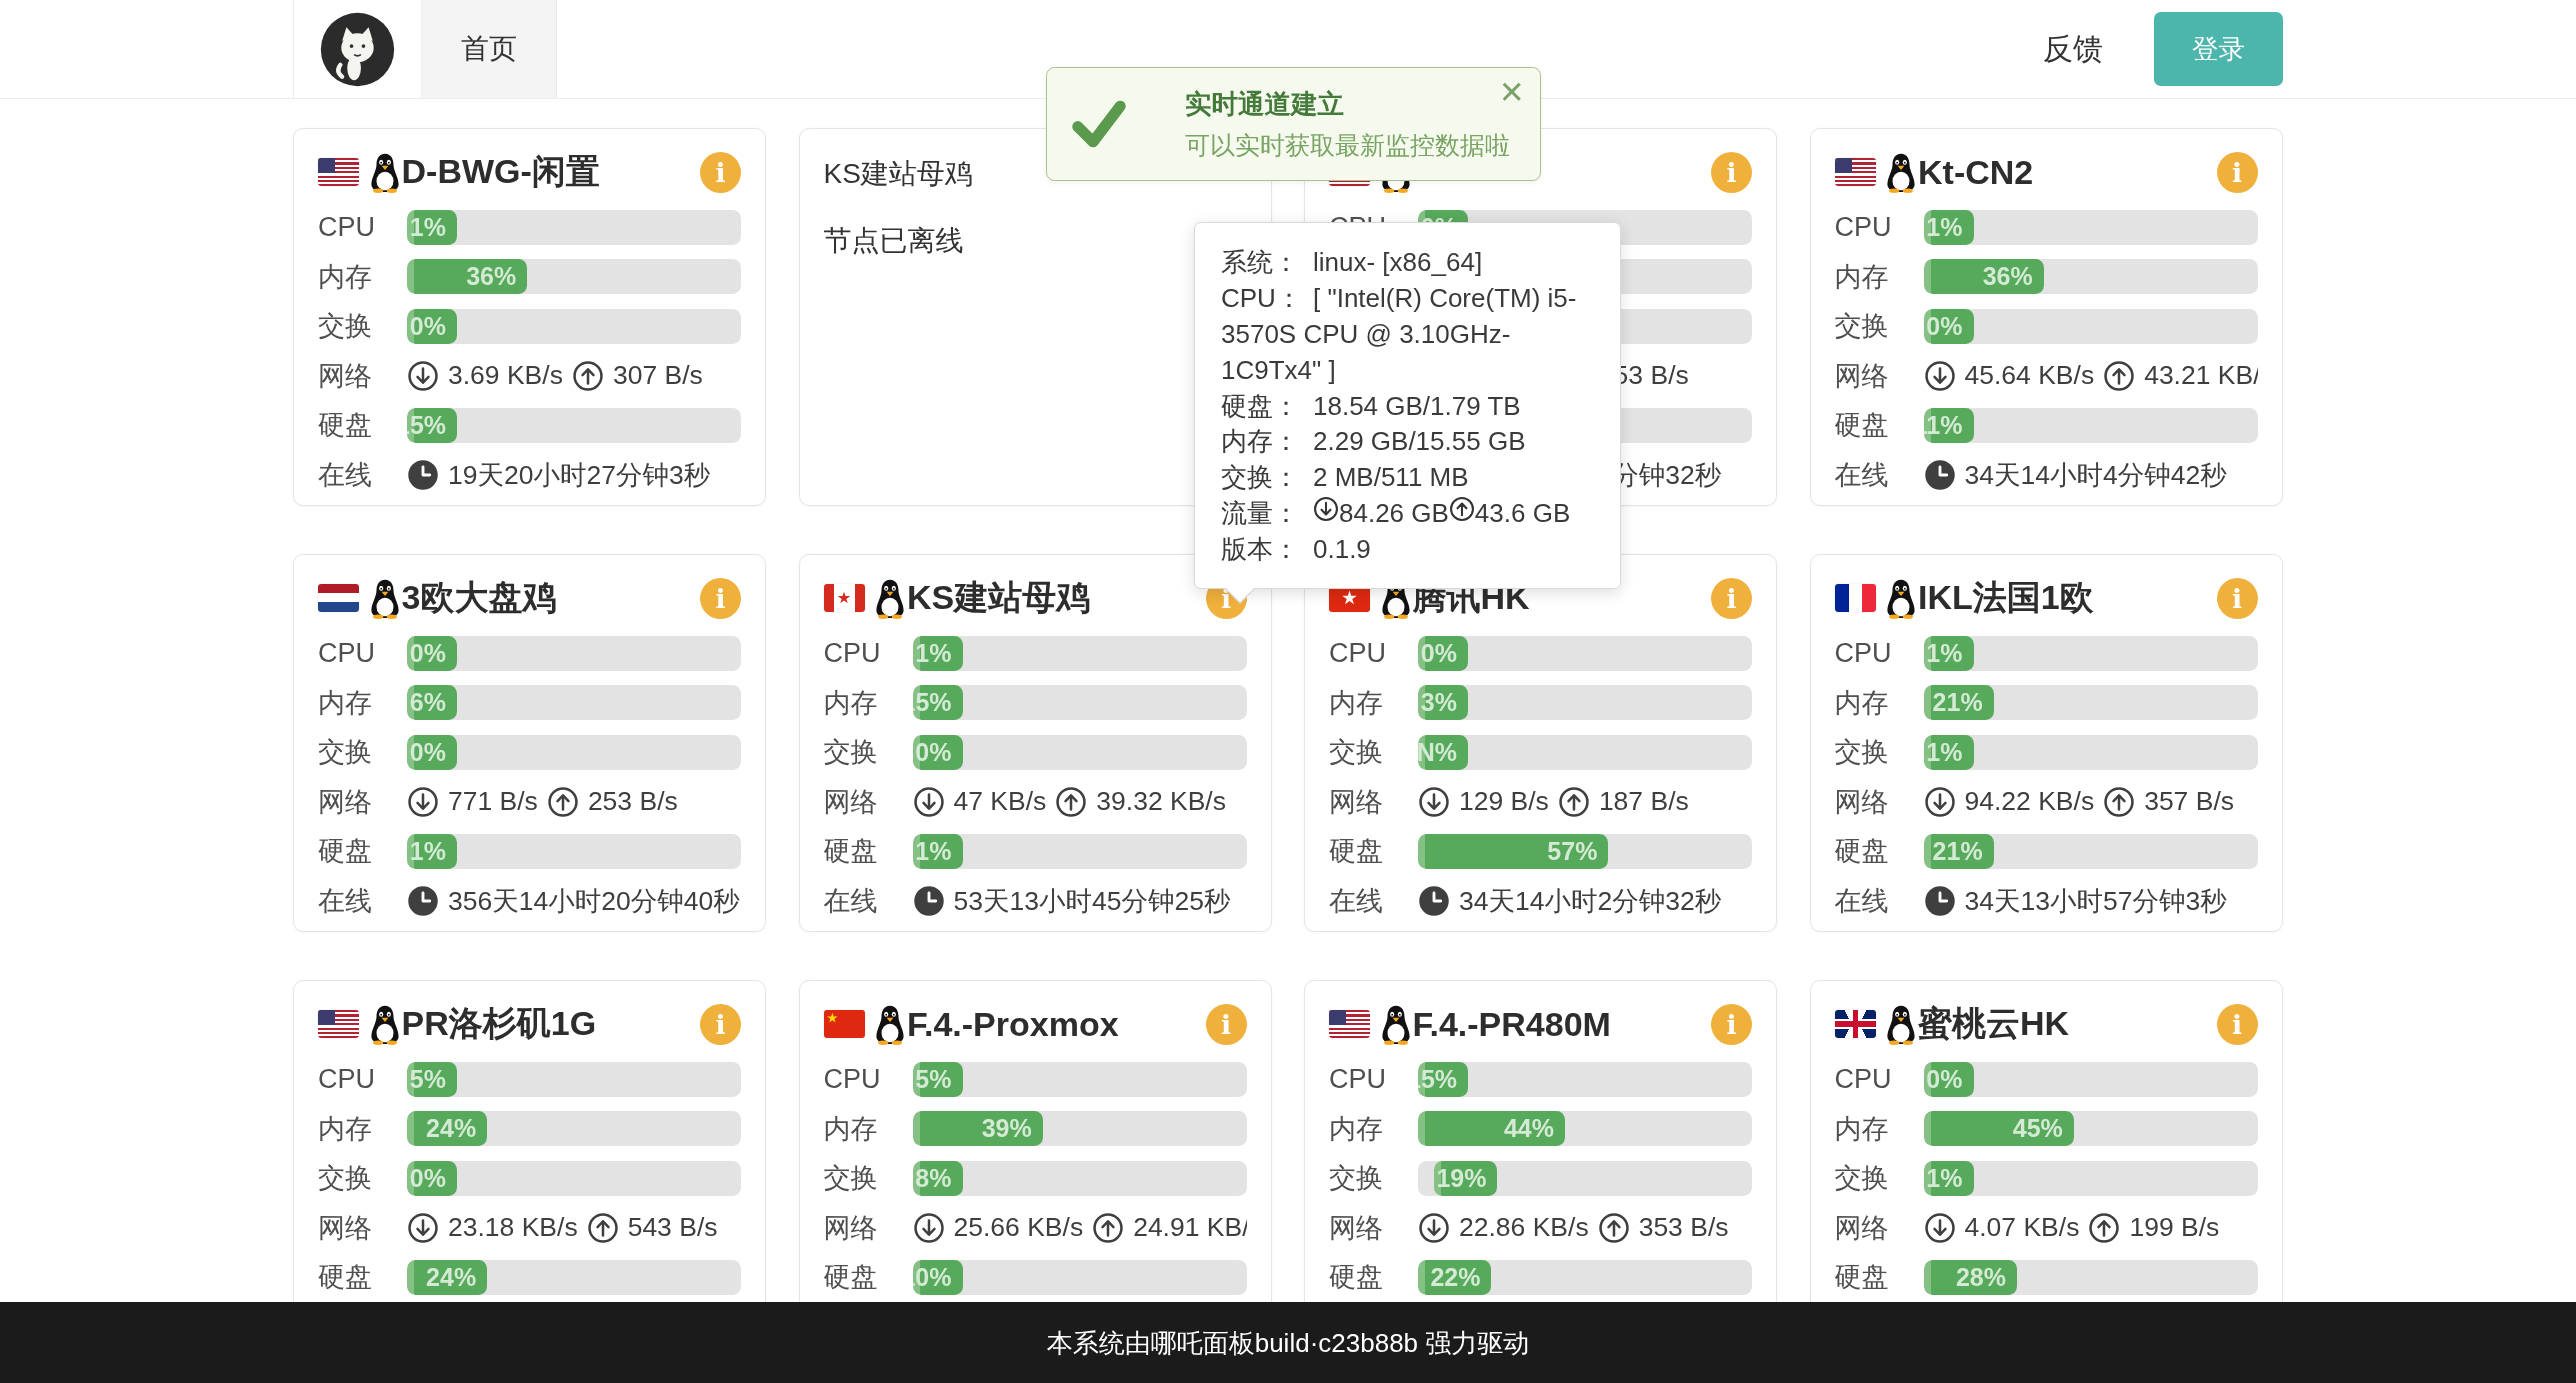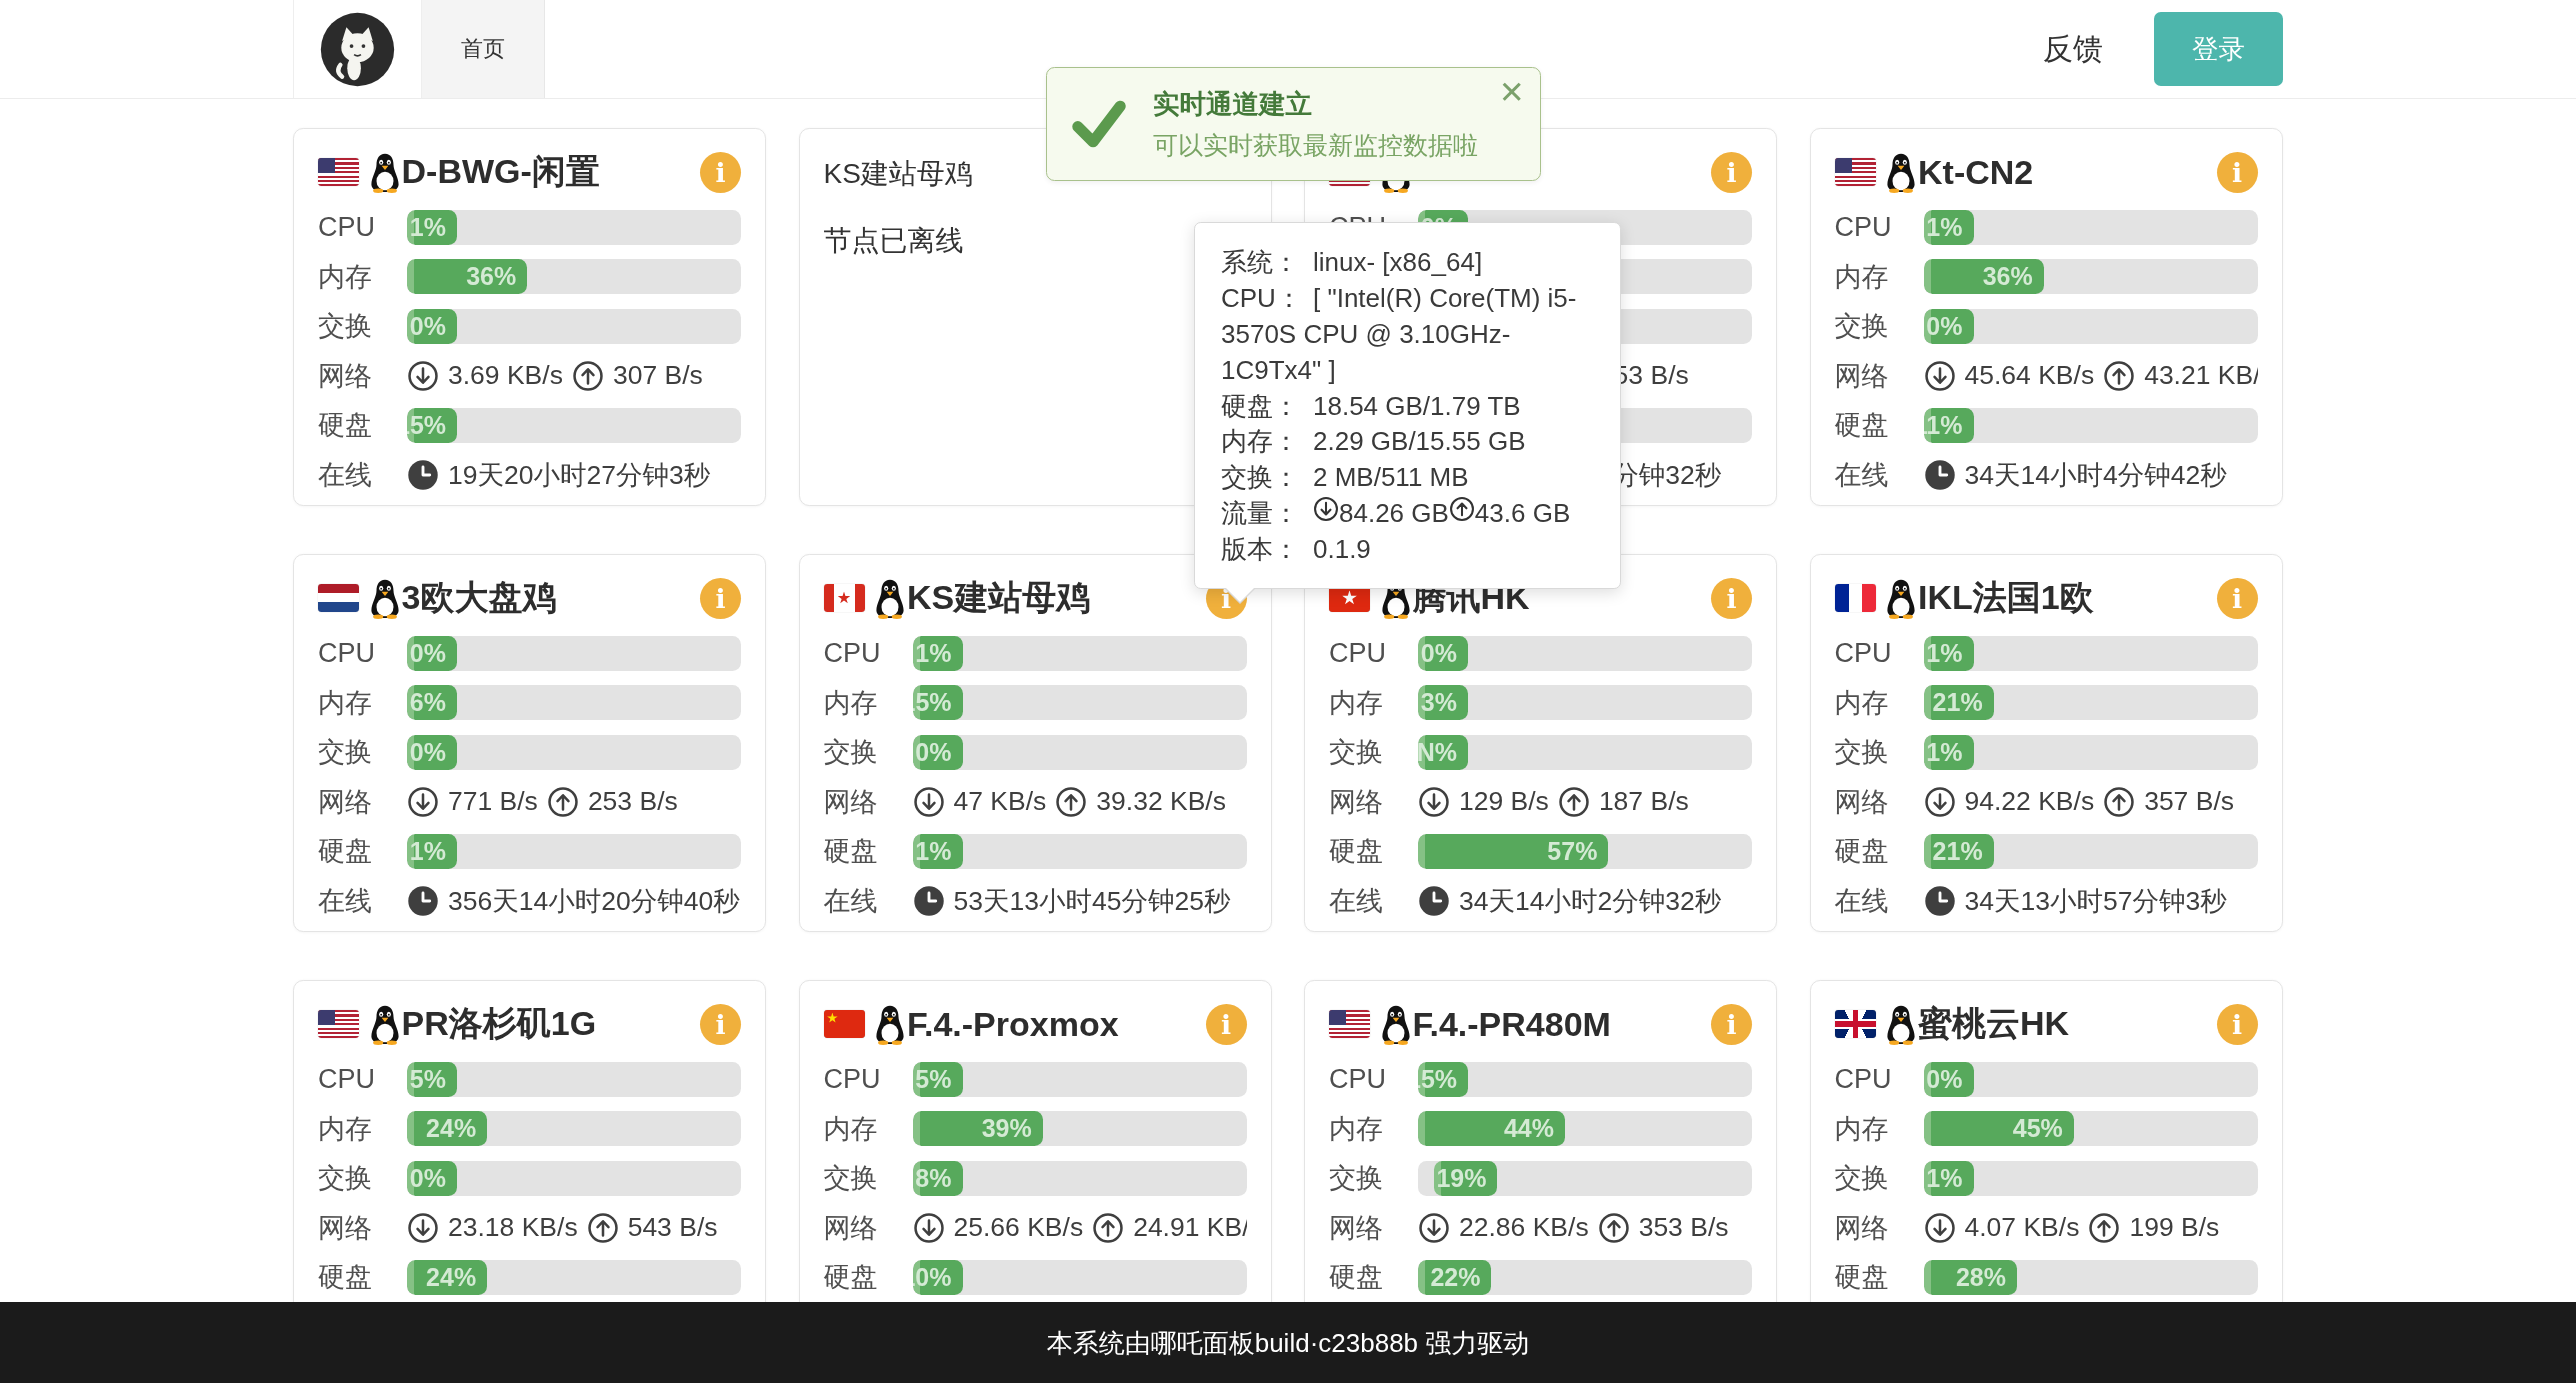--- a/index.html
+++ b/index.html
@@ -4,21 +4,21 @@
 <style>
   * { margin:0; padding:0; box-sizing:border-box; }
   html,body { background:#fff; }
   body { font-family:"Liberation Sans","DejaVu Sans",sans-serif; }
   .page { position:relative; width:2576px; height:1384px; background:#fff; overflow:hidden; }
 
   
   .navbar { height:99px; background:#fff; border-bottom:1.7px solid #ececec; }
   .nav-inner { width:1990px; height:100%; margin:0 auto; display:flex; align-items:center; }
   .brand { height:100%; display:flex; align-items:center; padding:0 26px; border-left:0.9px solid #eee; border-right:0.9px solid #eee; cursor:pointer; }
-  .tab-home { height:100%; display:flex; align-items:center; padding:0 39px; background:#f4f4f4; border-right:0.9px solid #e7e7e7; font-size:22px; color:#333; cursor:pointer; }
+  .tab-home { height:100%; display:flex; align-items:center; padding:0 39px; background:#f4f4f4; border-right:0.9px solid #e7e7e7; font-size:28px; color:#333; cursor:pointer; }
   .nav-spacer { flex:1; }
   .feedback-link { font-size:30px; color:#333; margin-right:51px; cursor:pointer; }
   .login-btn { background:#4db6ac; color:#fff; font-size:26.5px; padding:19px 38px; border:none; border-radius:6.8px; cursor:pointer; }
 
   
   .grid { width:1990px; margin:29px auto 0; display:grid; grid-template-columns:repeat(4,1fr); gap:48px 32px; }
   .card { position:relative; width:473px; height:378px; background:#fff; border:0.9px solid #e4e4e4; border-radius:10.2px; padding:19px 24px; box-shadow:0 0.9px 2.6px rgba(0,0,0,.04); }
   .card-head { display:flex; align-items:center; margin-bottom:13.7px; height:48px; }
   .flag { position:relative; width:41px; height:28px; border-radius:3.4px; margin-right:8.5px; overflow:hidden; flex:none; box-shadow:0 0 0.9px rgba(0,0,0,.4); }
   .flag-us { background:repeating-linear-gradient(180deg,#b22234 0 2.2px,#fff 2.2px 4.4px); }
@@ -50,21 +50,21 @@
   .metric-label { width:89px; flex:none; font-size:27px; color:#4f4f4f; }
   .bar { flex:1; height:35px; background:#e3e3e3; border-radius:8.5px; position:relative; overflow:hidden; }
   .bar-fill { position:absolute; left:0; top:0; bottom:0; min-width:50px; border-radius:8.5px; overflow:hidden;
       background:linear-gradient(90deg,#85c185 0 6.8px,#57a95c 6.8px); display:flex; align-items:center; justify-content:flex-end; }
   .bar-pct { font-size:25px; font-weight:bold; color:#d4ead4; padding:0 11px; white-space:nowrap; }
   .inline-stat { flex:1; display:flex; align-items:center; gap:9px; font-size:26.5px; color:#3e3e3e; white-space:nowrap; overflow:hidden; }
   .offline-name { font-size:28px; color:#333; margin:6.8px 0 29px; }
   .offline-status { font-size:28px; color:#333; }
 
   
-  .toast { position:absolute; left:1046px; top:67px; width:495px; height:114px; background:#f6faee; border:1.7px solid #a9c18c; border-radius:8.5px; z-index:50; display:flex; align-items:center; padding:0 24px; box-shadow:0 1.7px 5.1px rgba(0,0,0,.06); }
+  .toast { position:absolute; left:1046px; top:67px; width:495px; height:114px; background:#f6faee; border:1.7px solid #a9c18c; border-radius:8.5px; z-index:50; display:flex; align-items:center; padding:0 24px; box-shadow:0 1.7px 5.1px rgba(0,0,0,.06);gap:32px; }
   .toast-check { flex:none; margin-right:26px; }
   .toast-title { font-size:26.5px; font-weight:bold; color:#447a3a; margin-bottom:6.8px; }
   .toast-msg { font-size:25px; color:#79a464; }
   .toast-close { position:absolute; top:8.5px; right:15.4px; font-size:31px; font-weight:bold; color:#7ba16b; cursor:pointer; line-height:1; }
 
   
   .tooltip { position:absolute; left:1194px; top:222px; width:427px; background:#fff; border:0.9px solid #d9d9d9; border-radius:6.8px; padding:22px 26px 20.5px; z-index:40; box-shadow:0 3.4px 15.4px rgba(0,0,0,.13); font-size:26px; color:#3a3a3a; line-height:1.38; }
   .tooltip::before { content:""; position:absolute; left:29px; bottom:-16px; border-left:16px solid transparent; border-right:16px solid transparent; border-top:16px solid #d9d9d9; }
   .tooltip::after  { content:""; position:absolute; left:31px; bottom:-13.7px; border-left:14.5px solid transparent; border-right:14.5px solid transparent; border-top:14.5px solid #fff; }
   .tt-label { display:inline-block; width:92px; }

